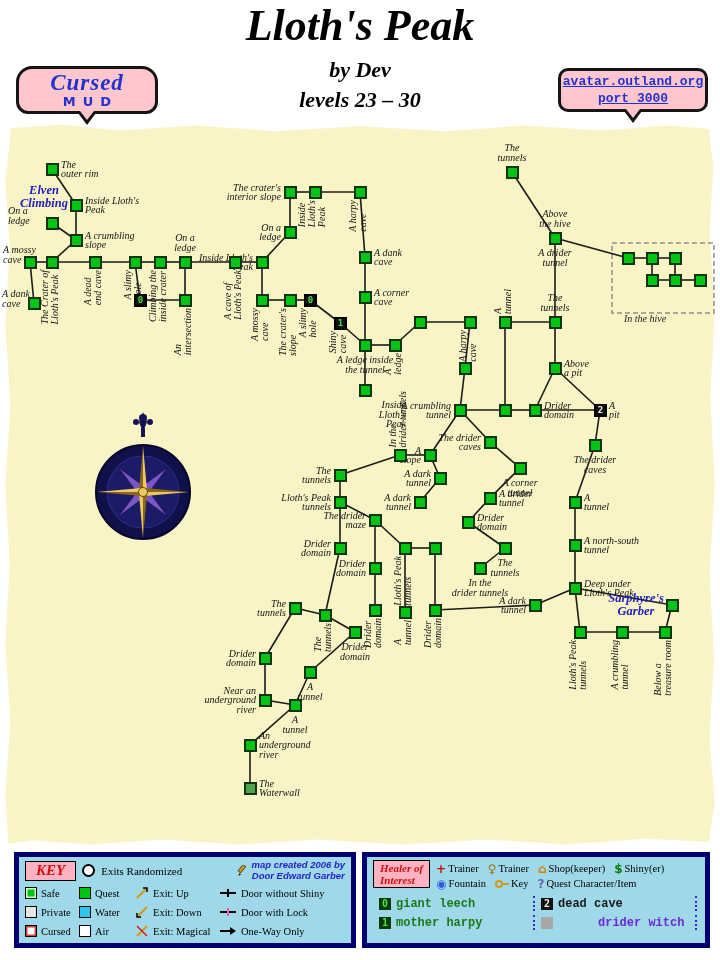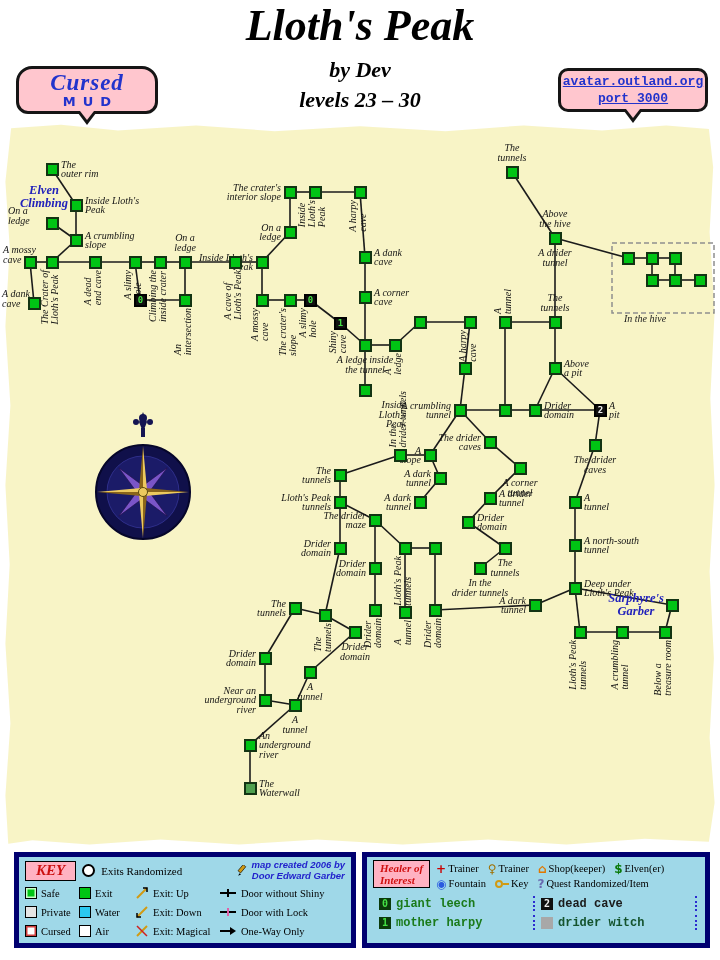--- a/index.html
+++ b/index.html
@@ -65,21 +65,21 @@
   .ic-key::after{content:"";position:absolute;left:8px;top:3px;width:6px;height:2px;background:#d19a12;}
   #mob-grid{display:grid;grid-template-columns:162px 162px;margin-top:5px;row-gap:4px;}
   .mob-cell{display:flex;align-items:center;gap:5px;padding:0 6px;border-right:2px dotted #2b2bd0;height:15px;}
   .nb{width:12px;height:12px;display:flex;align-items:center;justify-content:center;font:bold 10px/10px "DejaVu Sans Mono",monospace;flex:none;}
   .nb-green{background:#0b3b0b;color:#44e044;}
   .nb-black{background:#101010;color:#efefef;}
   .nb-gray{background:#a8a8a8;}
   .mob-name{font:bold 12px/12px "Liberation Mono",monospace;}
   .mn-green{color:#1a7a1a;}
   .mn-black{color:#1a1a1a;}
-  .mn-gray{color:#14532d;}
+  .mn-gray{color:#6d28d9;margin-left:40px;}
 </style>
 </head>
 <body>
 
 <div class="hdr-title">Lloth's Peak</div>
 <div class="hdr-sub">by Dev</div>
 <div class="hdr-levels">levels 23 – 30</div>
 
 <div class="badge badge-left">
   <div class="badge-avatar">Cursed</div>
@@ -471,21 +471,21 @@
       </span>
     </span>
   </div>
   <div id="key-grid">
       <div class="key-cell">
         <span class="sq sq-safe"></span>
         <span class="key-lbl">Safe</span>
       </div>
       <div class="key-cell">
         <span class="sq sq-land"></span>
-        <span class="key-lbl">Exit</span>
+        <span class="key-lbl">Quest</span>
       </div>
       <div class="key-cell">
         <svg class="exic" width="14" height="14">
           <line x1="2" y1="12" x2="12" y2="2" stroke="#d19a12" stroke-width="2"></line>
           <polyline points="8,2 12,2 12,6" fill="none" stroke="#000" stroke-width="1.5"></polyline>
         </svg>
         <span class="key-lbl">Exit: Up</span>
       </div>
       <div class="key-cell">
         <svg class="dric" width="18" height="12">
@@ -556,35 +556,35 @@
           <span class="token">
             <span class="tik" style="color:#a07000">♀</span>
             <span>Trainer</span>
           </span>
           <span class="token">
             <span class="tik" style="color:#e07800">⌂</span>
             <span>Shop(keeper)</span>
           </span>
           <span class="token">
             <span class="tik" style="color:#0a7a0a">$</span>
-            <span>Elven(er)</span>
+            <span>Shiny(er)</span>
           </span>
         </span>
       <span class="tok-row" id="poi-tokens-2">
           <span class="token">
             <span class="tik" style="color:#2a5ae0">◉</span>
             <span>Fountain</span>
           </span>
           <span class="token">
             <span class="ic-key"></span>
             <span>Key</span>
           </span>
           <span class="token">
             <span class="tik" style="color:#6a6ab0">?</span>
-            <span>Quest Randomized/Item</span>
+            <span>Quest Character/Item</span>
           </span>
         </span>
     </span>
   </div>
   <div id="mob-grid">
       <div class="mob-cell">
         <span class="nb nb-green">0</span>
         <span class="mob-name mn-green">giant leech</span>
       </div>
       <div class="mob-cell">

